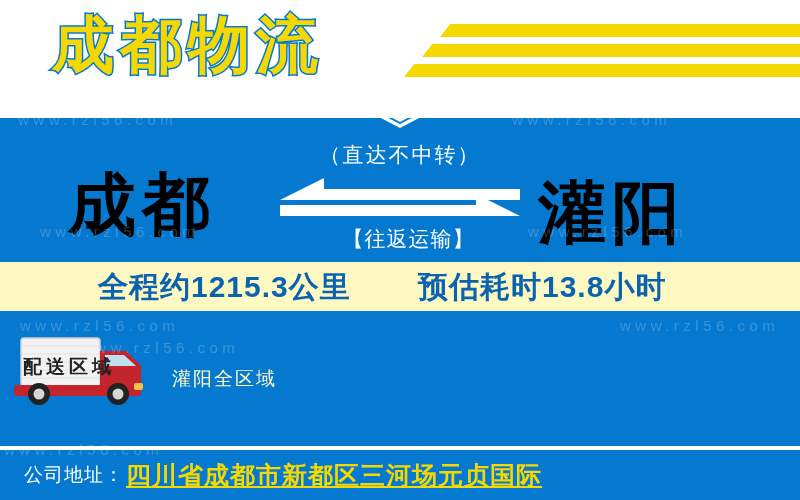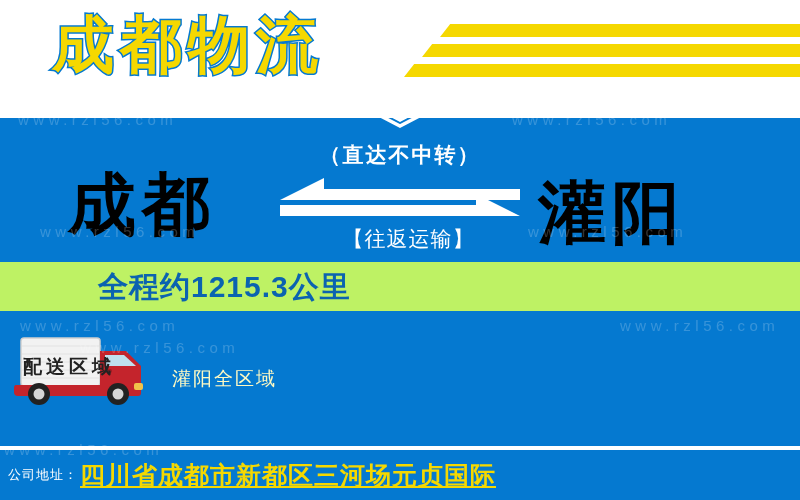--- a/index.html
+++ b/index.html
@@ -53,33 +53,33 @@
     position:absolute; top:168px;
     font-size:68px; font-weight:700; color:#000000;
     letter-spacing:6px; line-height:72px; white-space:nowrap;
   }
   .city.left  { left:68px; }
   .city.right { left:538px;margin-top:8px; }
 
   .direct-note {
     position:absolute; left:0; right:0; top:140px;
     text-align:center; color:#ffffff;
-    font-size:21px; letter-spacing:2px; line-height:30px;font-weight:bold;
+    font-size:21px; letter-spacing:2px; line-height:30px;
   }
   .roundtrip-note {
     position:absolute; left:0; right:0; top:224px;
     text-align:center; color:#ffffff;
     font-size:21px; letter-spacing:1px; line-height:30px;padding-left:17px;
   }
   .arrows { position:absolute; left:280px; top:176px; width:240px; height:44px; }
 
   
   .stats-band {
     position:absolute; left:0; top:262px; width:800px; height:49px;
-    background:#bef264;
+    background:#fef9c3;
   }
   .stat {
     position:absolute; top:0; height:49px; line-height:49px;
     color:#0b63b0; font-size:30px; font-weight:bold; letter-spacing:1px;
     white-space:nowrap;
   }
   .stat.distance { left:98px; }
   .stat.duration { left:418px; }
 
   
@@ -101,21 +101,21 @@
   
   .addr-divider {
     position:absolute; left:0; top:446px; width:800px; height:4px; background:#ffffff;
   }
   .addr-bar {
     position:absolute; left:0; top:450px; width:800px; height:50px;
     background:#0579d0;
     display:flex; align-items:center;
   }
   .addr-label {
-    color:#ffffff; font-size:13px; letter-spacing:1px; margin-left:8px;
+    color:#ffffff; font-size:19px; letter-spacing:1px; margin-left:24px;
     white-space:nowrap;
   }
   .addr-value {
     color:#f5d800; font-size:25px; font-weight:bold; letter-spacing:1px;
     margin-left:2px; white-space:nowrap;text-decoration:underline;
   }
 
   
   .wm {
     position:absolute;
@@ -154,20 +154,21 @@
     <path d="M0 24 L44 2 L44 13 L240 13 L240 24 Z" fill="#ffffff"></path>
     <path d="M240 40 L196 18 L196 29 L0 29 L0 40 Z" fill="#ffffff"></path>
   </svg>
 
   <div class="roundtrip-note">【往返运输】</div>
 
   <div class="city right">灌阳</div>
 
   <div class="stats-band">
     <div class="stat distance">全程约1215.3公里</div>
+    <div class="stat duration">预估耗时13.8小时</div>
   </div>
 
   <svg class="truck" viewBox="0 0 146 72">
 
     <rect x="13" y="5" width="79" height="48" rx="3" fill="#f2f2f2" stroke="#cfcfcf" stroke-width="1.5"></rect>
     <g stroke="#e2e2e2" stroke-width="1">
       <line x1="14" y1="13" x2="91" y2="13"></line>
       <line x1="14" y1="21" x2="91" y2="21"></line>
       <line x1="14" y1="29" x2="91" y2="29"></line>
       <line x1="14" y1="37" x2="91" y2="37"></line>

